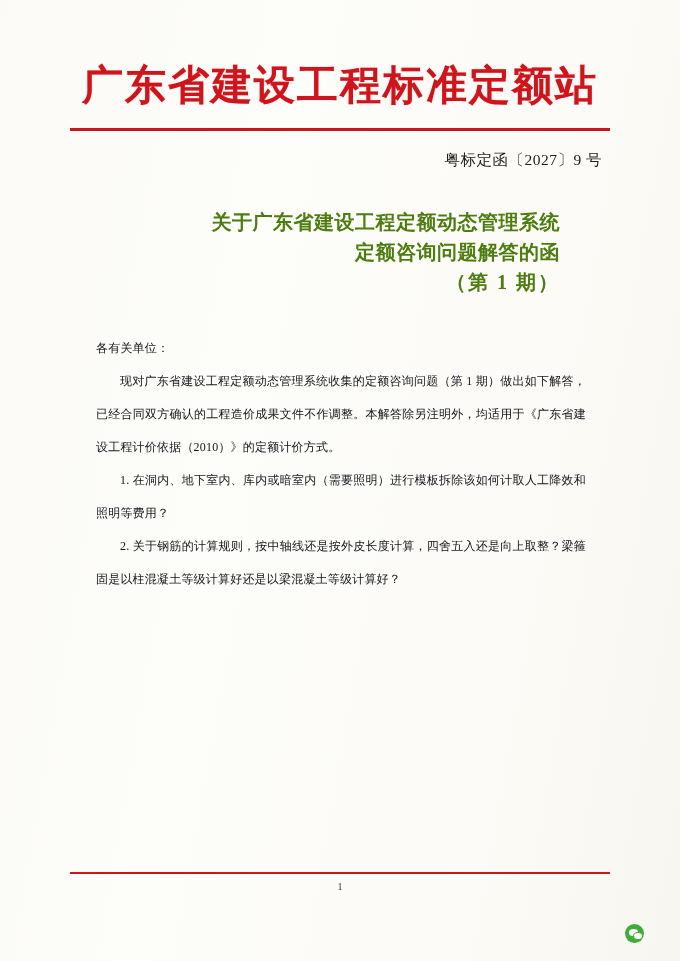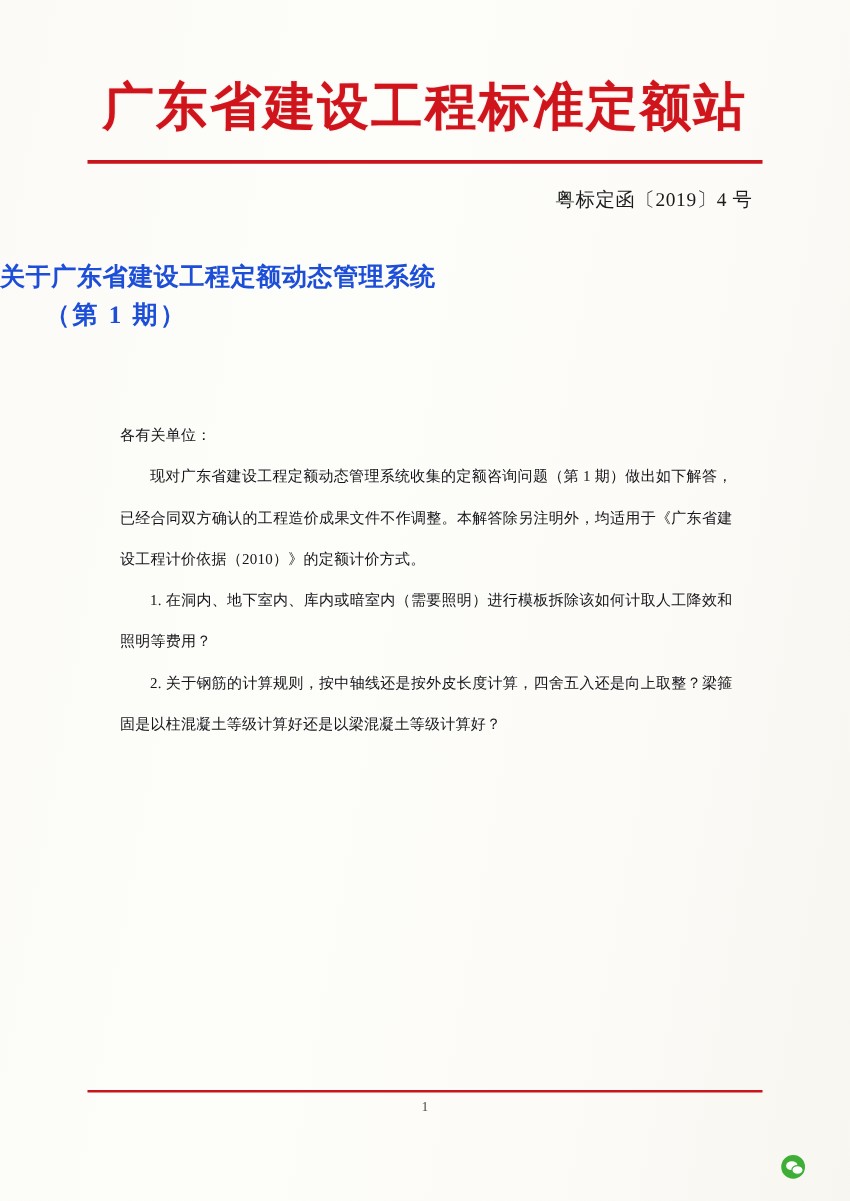--- a/index.html
+++ b/index.html
@@ -57,25 +57,25 @@
     right: 78px;
     font-size: 15.5px;
     color: #1b1b1b;
     letter-spacing: 0.5px;
   }
   .doc-title {
     position: absolute;
     top: 207px;
     left: 0;
     width: 560px;
-    text-align: left;
+    text-align: right;
     font-weight: bold;
     font-size: 20px;
     line-height: 30px;
-    color: #1d4ed8;
+    color: #4d7c0f;
     letter-spacing: 0.5px;
   }
   .doc-title .line3 {
     letter-spacing: 2px;
     margin-left: 36px;
   }
   .body-text {
     position: absolute;
     top: 332px;
     left: 96px;
@@ -158,24 +158,25 @@
 
 <div class="page">
   <div class="paper-shade"></div>
 
   <div class="masthead">
     <div class="masthead-title">广东省建设工程标准定额站</div>
   </div>
 
   <div class="rule-top"></div>
 
-  <div class="doc-number">粤标定函〔2019〕4 号</div>
+  <div class="doc-number">粤标定函〔2027〕9 号</div>
 
   <div class="doc-title">
     <div>关于广东省建设工程定额动态管理系统</div>
+    <div>定额咨询问题解答的函</div>
     <div class="line3">（第 1 期）</div>
   </div>
 
   <div class="body-text">
     <p>各有关单位：</p>
     <p class="indent">现对广东省建设工程定额动态管理系统收集的定额咨询问题（第 1 期）做出如下解答，已经合同双方确认的工程造价成果文件不作调整。本解答除另注明外，均适用于《广东省建设工程计价依据（2010）》的定额计价方式。</p>
     <p class="indent">1. 在洞内、地下室内、库内或暗室内（需要照明）进行模板拆除该如何计取人工降效和照明等费用？</p>
     <p class="indent">2. 关于钢筋的计算规则，按中轴线还是按外皮长度计算，四舍五入还是向上取整？梁箍固是以柱混凝土等级计算好还是以梁混凝土等级计算好？</p>
   </div>
 

